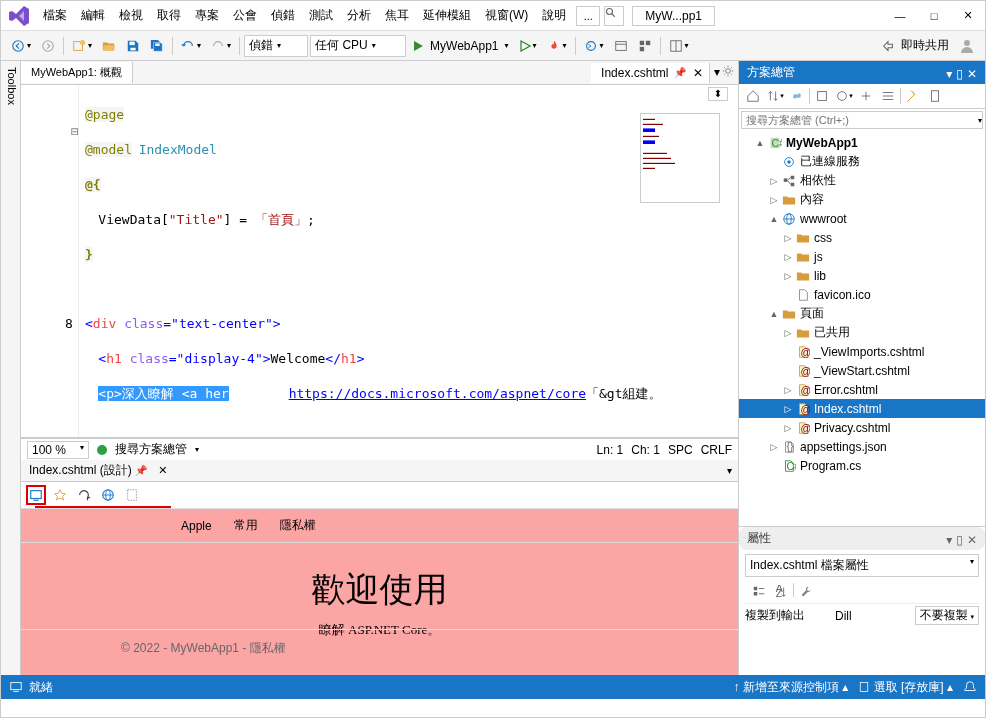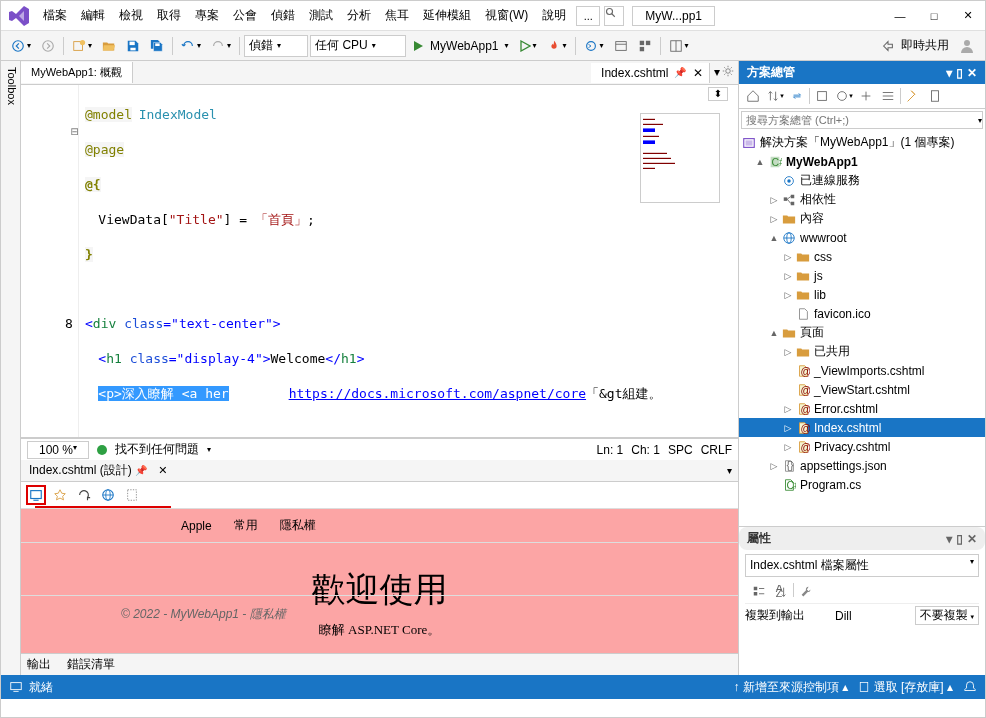--- a/index.html
+++ b/index.html
@@ -33,32 +33,32 @@
 .split-btns { display: flex; gap: 2px; padding: 0 4px; }
 
 .code-area { flex: 0 0 248px; position: relative; background: #fff; font-family: Consolas, monospace; font-size: 13px; border-bottom: 1px solid #ccc; }
 .code-gutter { position: absolute; left: 0; top: 0; width: 58px; height: 100%; border-right: 1px solid #eee; }
 .code-lines { padding: 4px 0 0 64px; line-height: 17px; white-space: pre; }
 .code-lines span { font-family: Consolas, monospace; font-size: 13px; }
 .kw-dir { color: #808000; background: #f5f5f5; }
 .kw-type { color: #2B91AF; }
 .kw-key { color: #0000FF; }
 .kw-str { color: #A31515; }
-.kw-tag { color: #15803d; }
-.kw-attr { color: #1d4ed8; }
+.kw-tag { color: #ef4444; }
+.kw-attr { color: #8b5cf6; }
 .kw-attrval { color: #0000FF; }
 .kw-url { color: #0000FF; text-decoration: underline; }
 .hl-sel { background: #3399FF; color: #fff; }
 .hl-sel * { color: #fff; }
 .code-fold { position: absolute; left: 50px; font-size: 9px; color: #888; }
 .code-minimap { position: absolute; right: 18px; top: 28px; width: 80px; height: 90px; border: 1px solid #ccc; }
 .code-split-handle { position: absolute; right: 10px; top: 2px; width: 20px; height: 14px; border: 1px solid #ccc; text-align: center; font-size: 10px; }
 
 .code-status { height: 22px; display: flex; align-items: center; border-top: 1px solid #ccc; background: #fff; padding: 0 6px; font-size: 11px; gap: 8px; }
-.zoom-combo { border: 1px solid #ccc; padding: 1px 4px; width: 62px; display: flex; justify-content: center; }
+.zoom-combo { border: 1px solid #ccc; padding: 1px 4px; width: 62px; display: flex; justify-content: space-between; }
 .issues-dot { width: 10px; height: 10px; border-radius: 50%; background: #2ea043; display: inline-block; }
 .spacer-s { flex: 1; }
 
 .preview-tabbar { height: 24px; display: flex; align-items: flex-end; border-bottom: 1px solid #ccc; background: #f5f5f5; }
 .preview-tab { padding: 3px 12px; border: 1px solid #ccc; border-bottom: none; background: #fff; margin-left: 4px; font-size: 11px; }
 
 .design-tabbar { height: 22px; display: flex; align-items: center; border-bottom: 1px solid #ccc; background: #f5f5f5; }
 .design-tab { padding: 2px 8px; font-size: 11px; display: flex; align-items: center; gap: 4px; }
 .design-tab .pin { font-size: 10px; }
 .design-tab .close { font-size: 11px; margin-left: 6px; }
@@ -67,26 +67,26 @@
 .dt-btn { width: 18px; height: 18px; display: flex; align-items: center; justify-content: center; }
 .dt-btn svg { width: 14px; height: 14px; }
 
 .tooltip-box { position: absolute; border: 2px solid #d00; background: #fff; padding: 4px 6px; font-size: 11px; }
 
 .browser-preview { flex: 1; position: relative; background: #fca5a5; border-top: 1px solid #ddd; }
 .bp-nav { height: 34px; display: flex; align-items: center; border-bottom: 1px solid #ddd; padding: 0 14px; gap: 22px; }
 .bp-content { text-align: center; padding: 16px 0 0 0; }
 .bp-h1 { font-size: 34px; font-weight: 400; margin: 8px 0; }
 .bp-p { font-size: 13px; margin-top: 4px; font-family: Liberation Serif, serif; }
-.bp-footer { position: absolute; bottom: 20px; left: 0; right: 0; border-top: 1px solid #ddd; padding: 10px 100px; font-size: 12px; color: #666; font-style: italic; }
+.bp-footer { position: absolute; bottom: 8px; left: 0; right: 0; border-top: 1px solid #ddd; padding: 10px 100px; font-size: 12px; color: #666; }
 
 .bottom-tabs { height: 22px; display: flex; align-items: center; border-top: 1px solid #ccc; background: #f5f5f5; padding: 0 6px; gap: 16px; font-size: 11px; }
 
 .right-col { width: 246px; display: flex; flex-direction: column; background: #fff; }
-.panel-header { background: #1975C5; color: #fff; padding: 3px 8px; font-size: 12px; display: flex; align-items: center; font-weight: bold; }
+.panel-header { background: #1975C5; color: #fff; padding: 3px 8px; font-size: 12px; display: flex; align-items: flex-end; }
 .panel-header.gray { background: #eee; color: #333; border-radius: 8px; }
 .panel-header .ctrls { margin-left: auto; display: flex; gap: 4px; font-size: 10px; }
 .panel-toolbar { display: flex; align-items: center; padding: 3px 4px; gap: 2px; border-bottom: 1px solid #ccc; }
 .pt-btn { width: 20px; height: 18px; display: flex; align-items: center; justify-content: center; }
 .panel-search { display: flex; align-items: center; border: 1px solid #ccc; margin: 2px; padding: 2px 4px; gap: 44px; }
 .panel-search input { border: none; outline: none; flex: 1; font-size: 11px; }
 
 .tree { flex: 1; overflow: auto; padding: 2px 0; font-size: 12px; }
 .tree-node { display: flex; align-items: center; padding: 1px 0; height: 19px; white-space: nowrap; }
 .tree-node.selected { background: #1975C5; color: #fff; }
@@ -295,39 +295,39 @@
       </div>
     </div>
 
     <div class="code-area">
       <div class="code-gutter"></div>
       <div class="code-split-handle">⬍</div>
       <div class="code-minimap">
         <div style="font-size:4px;line-height:5px;padding:2px;color:#800000">▬▬▬<br>▬▬▬▬▬<br><span style="color:#00f">▬</span><br>▬▬▬▬<br><span style="color:#00f">▬</span><br><br>▬▬▬▬▬▬<br>▬▬▬▬▬▬▬<br>▬▬▬▬▬▬▬▬<br>▬▬▬</div>
       </div>
       <div class="code-lines">
+<div><span class="kw-dir">@page</span></div>
 <div><span class="kw-dir">@model</span>  <span class="kw-type">IndexModel</span></div>
-<div><span class="kw-dir">@page</span></div>
 <div><span class="code-fold" style="top:38px">⊟</span><span class="kw-dir" style="font-weight:bold">@{</span></div>
 <div>    <span>ViewData[</span><span class="kw-str">"Title"</span><span>] = </span><span class="kw-str">「首頁」</span><span>;</span></div>
 <div><span class="kw-dir" style="font-weight:bold">}</span></div>
 <div style="height:17px"></div>
 <div><span style="position:absolute;left:44px">8</span><span class="kw-key">&lt;</span><span class="kw-tag">div </span><span class="kw-attr">class</span><span class="kw-attrval">="text-center"</span><span class="kw-key">&gt;</span></div>
 <div>    <span class="kw-key">&lt;</span><span class="kw-tag">h1 </span><span class="kw-attr">class</span><span class="kw-attrval">="display-4"</span><span class="kw-key">&gt;</span><span>Welcome</span><span class="kw-key">&lt;/</span><span class="kw-tag">h1</span><span class="kw-key">&gt;</span></div>
 <div>    <span class="hl-sel"><span class="kw-key">&lt;</span><span class="kw-tag">p</span><span class="kw-key">&gt;</span><span>深入瞭解 </span><span class="kw-key">&lt;</span><span class="kw-tag">a </span><span class="kw-attr">her</span></span><span style="display:inline-block;width:60px"></span><span class="kw-url">https://docs.microsoft.com/aspnet/core</span><span>「&amp;gt組建。</span></div>
       </div>
     </div>
 
     <div class="code-status">
       <div class="zoom-combo">
           <span>100 %</span>
           <span style="font-size:8px">▾</span>
         </div>
       <span class="issues-dot"></span>
-      <span>找不到任何問題</span>
+      <span>搜尋方案總管</span>
       <span style="font-size:8px">▾</span>
       <div class="spacer-s"></div>
       <span>Ln: 1</span>
       <span>Ch: 1</span>
       <span>SPC</span>
       <span>CRLF</span>
     </div>
 
 
     <div class="design-tabbar">
@@ -379,24 +379,20 @@
           <span>常用</span>
           <span>隱私權</span>
         </div>
       <div class="bp-content">
         <div class="bp-h1">歡迎使用</div>
         <div class="bp-p">瞭解 ASP.NET Core。</div>
       </div>
       <div class="bp-footer">© 2022 - MyWebApp1 - 隱私權</div>
     </div>
 
-    <div class="bottom-tabs" id="bottomtabs">
-        <span>輸出</span>
-        <span>錯誤清單</span>
-      </div>
   </div>
 
   <div class="right-col">
     <div class="panel-header">
       <span>方案總管</span>
       <div class="ctrls">
           <span>▾</span>
           <span>▯</span>
           <span>✕</span>
         </div>
@@ -455,30 +451,20 @@
     </div>
     <div class="panel-search">
       <input placeholder="搜尋方案總管 (Ctrl+;)" style="">
       <svg width="12" height="12" viewBox="0 0 16 16">
           <circle cx="6" cy="6" r="4" fill="none" stroke="#666"></circle>
           <line x1="9" y1="9" x2="13" y2="13" stroke="#666"></line>
         </svg>
       <span style="font-size:8px;margin-left:2px">▾</span>
     </div>
     <div class="tree">
-      <div class="tree-node">
-        <span class="tree-ind" style="width:2px"></span>
-        <span class="tree-icon">
-            <svg width="14" height="14" viewBox="0 0 16 16">
-              <rect x="2" y="3" width="12" height="10" fill="none" stroke="#7B4FC8" stroke-width="1.3"></rect>
-              <rect x="4" y="5" width="8" height="6" fill="#7B4FC8" opacity=".4"></rect>
-            </svg>
-          </span>
-        <span class="tree-label">解決方案「MyWebApp1」(1 個專案)</span>
-      </div>
       <div id="se-tree">
           <div class="tree-node">
             <span class="tree-ind" style="width:14px"></span>
             <span class="tree-exp">▲</span>
             <span class="tree-icon">
               <svg width="14" height="14" viewBox="0 0 16 16">
                 <rect x="3" y="2" width="10" height="12" fill="#388A34" opacity=".3"></rect>
                 <text x="4" y="12" font-size="9" fill="#388A34">C#</text>
               </svg>
             </span>

